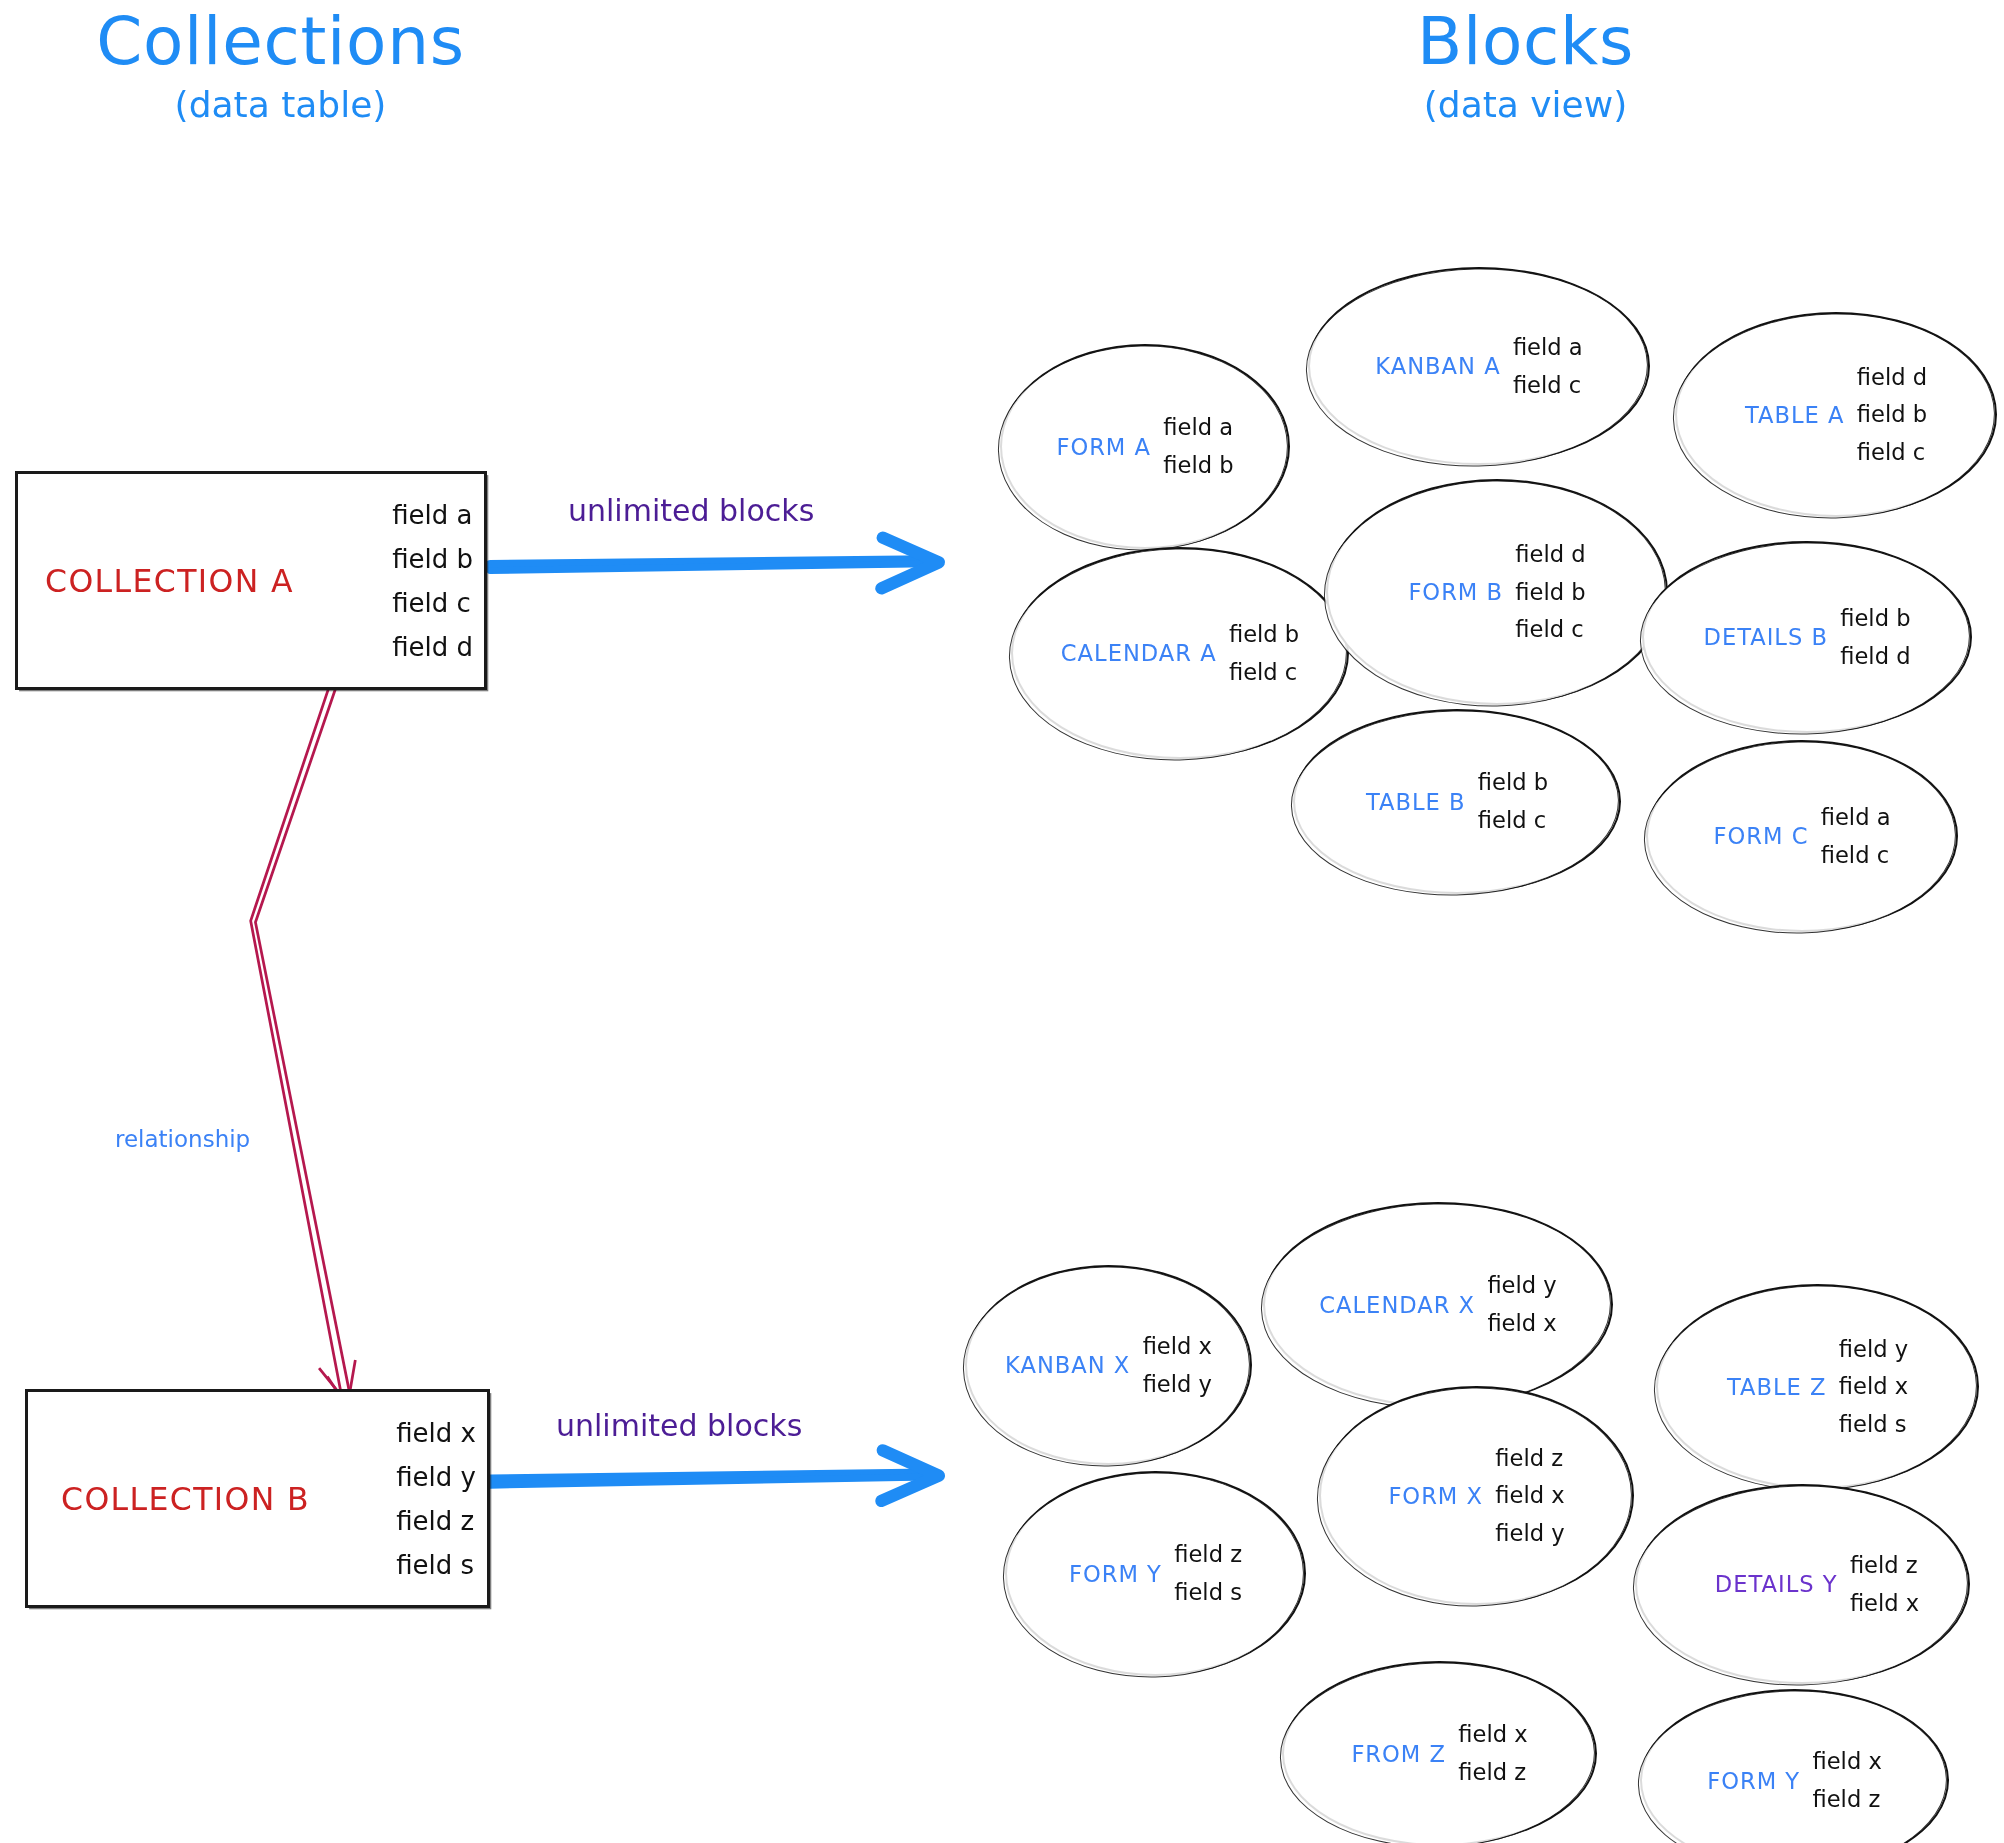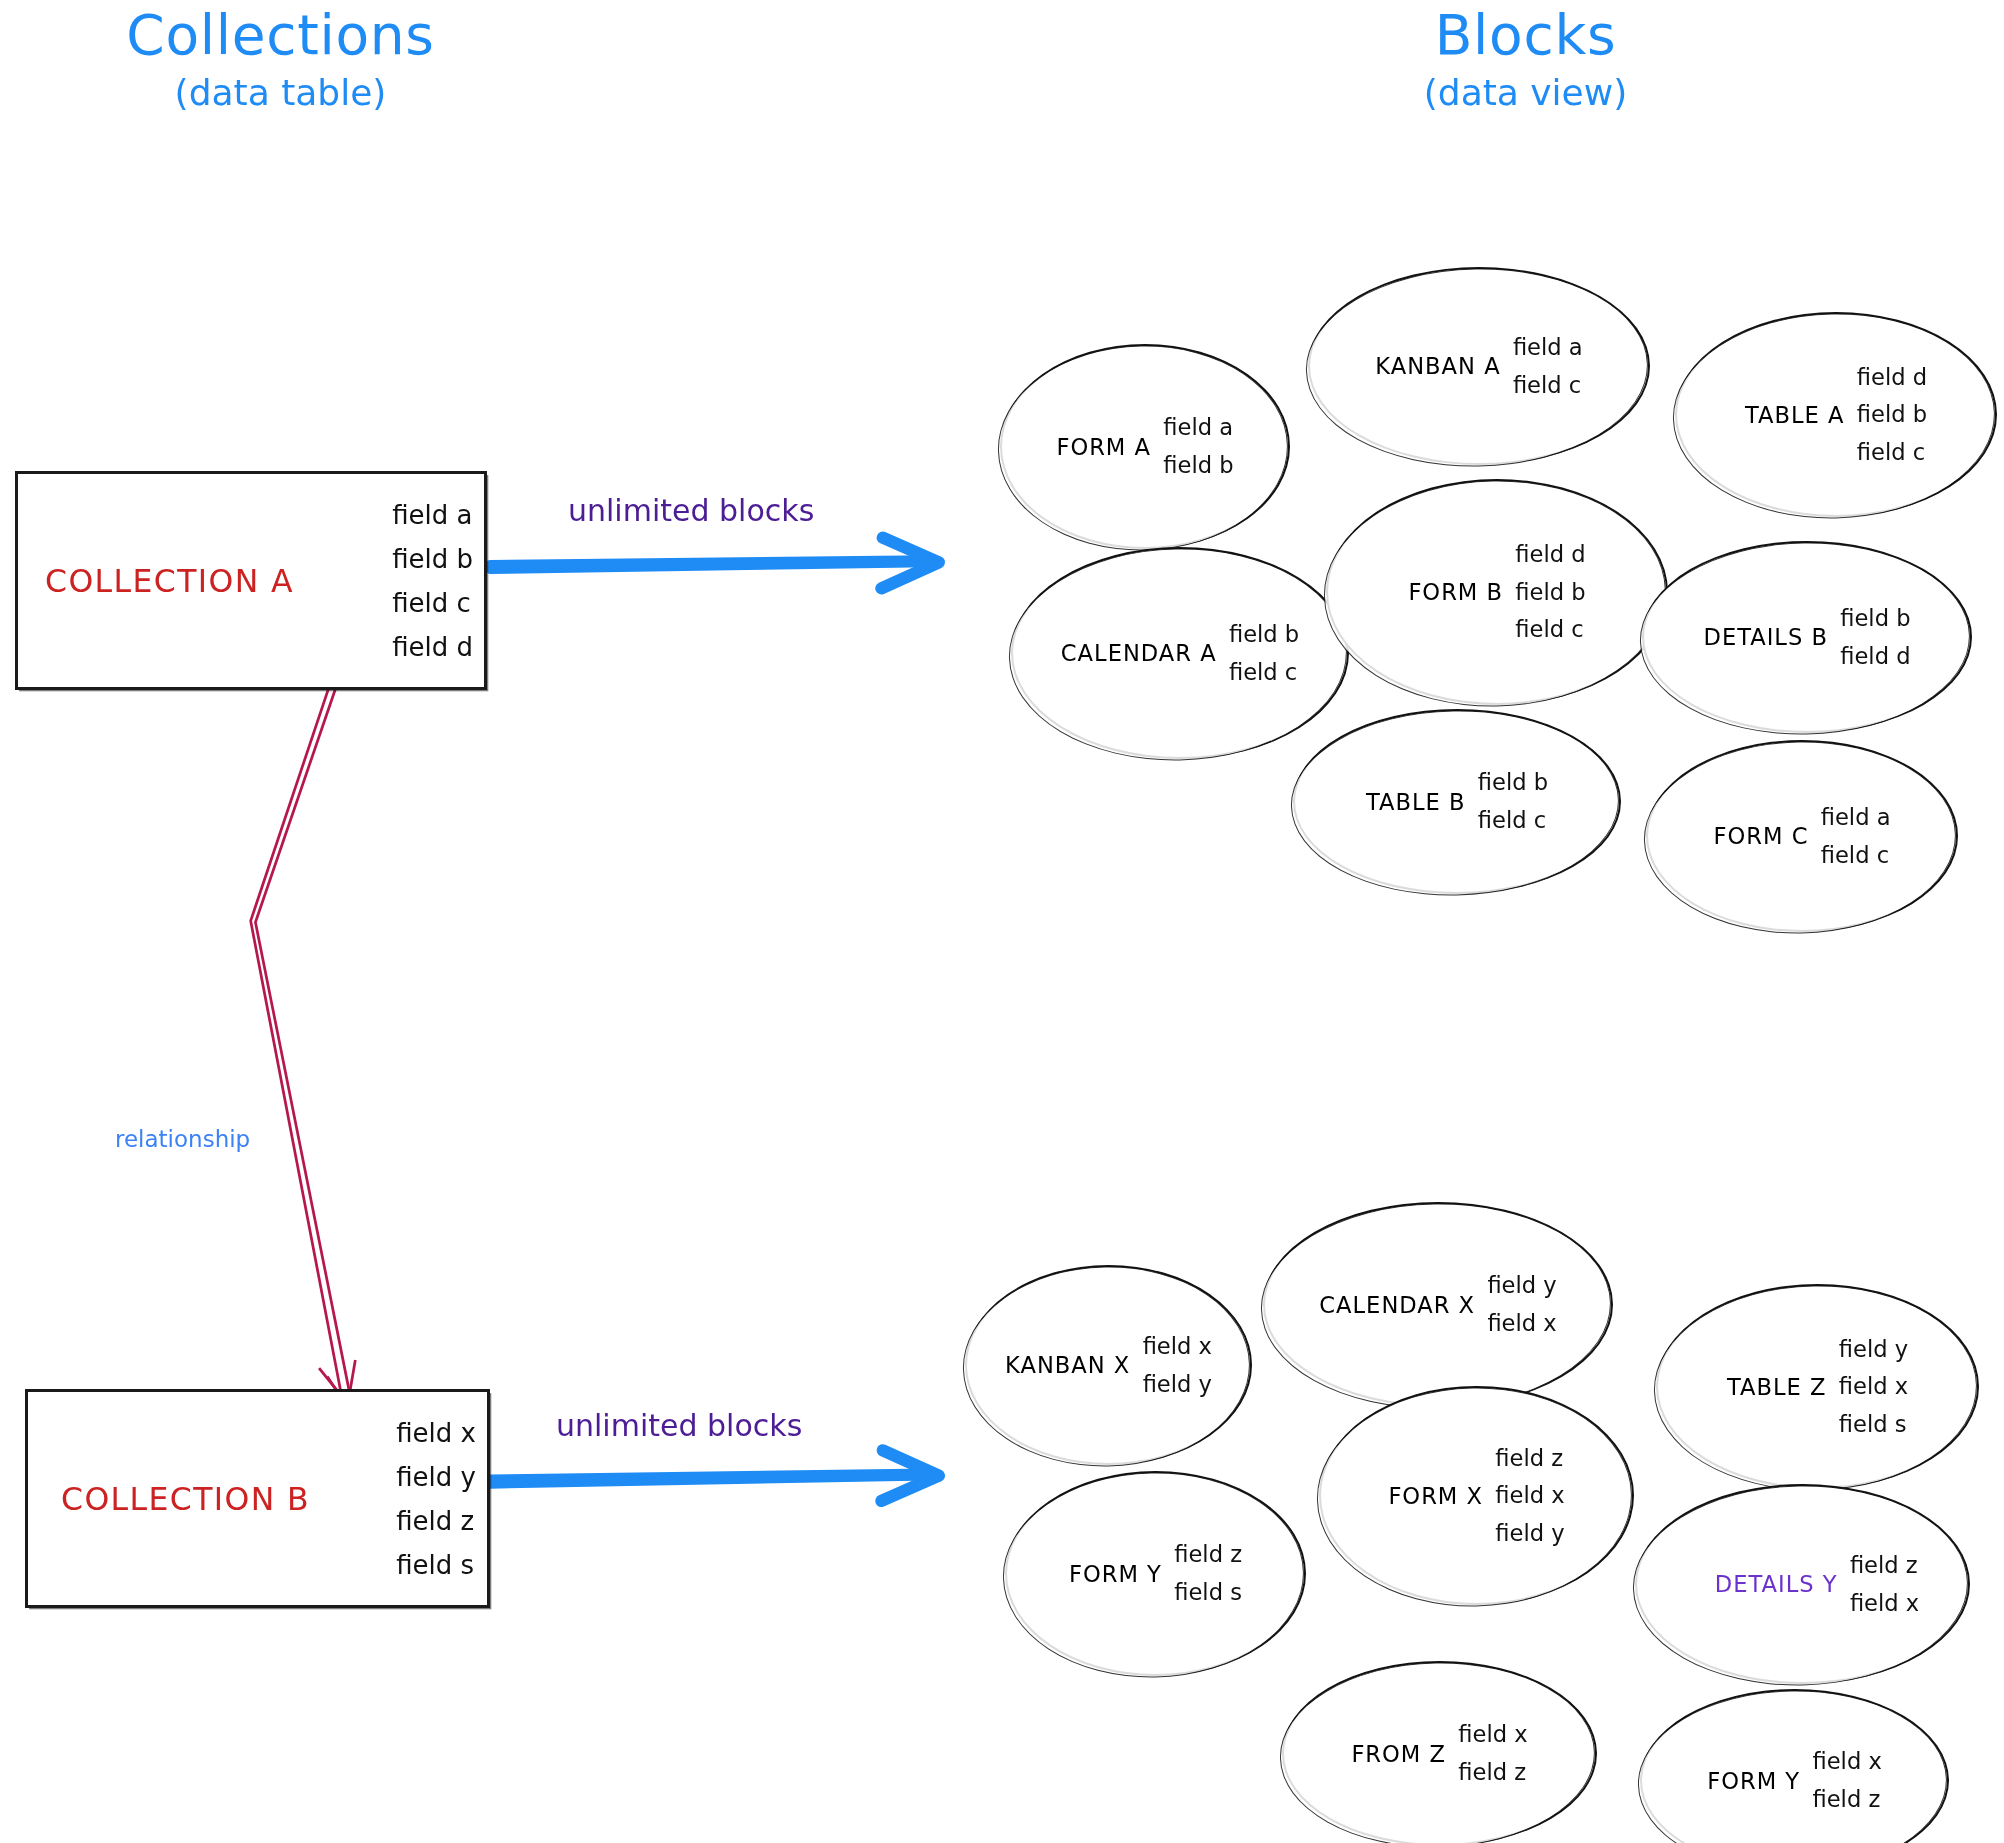--- a/index.html
+++ b/index.html
@@ -23,21 +23,21 @@
   .heading {
     position: absolute;
     text-align: center;
     color: #1f8cf5;
     font-family: "DejaVu Sans", sans-serif;
     line-height: 1.05;
     user-select: none;
   }
   .heading .main {
     display: block;
-    font-size: 55px;
+    font-size: 66px;
     letter-spacing: 0.7px;
   }
   .heading .sub {
     display: block;
     font-size: 36px;
     margin-top: 9.6px;
   }
 
   
   .collection-box {
@@ -105,21 +105,21 @@
   }
   .block .inner {
     position: absolute;
     inset: 0;
     display: flex;
     align-items: center;
     justify-content: center;
     gap: 12.3px;
   }
   .block .block-name {
-    color: #000000;
+    color: #3b82f6;
     font-size: 22.6px;
     letter-spacing: 1px;
     white-space: nowrap;
   }
   .block .block-name.purple {
     color: #6b33cc;
     margin-left: 29px;
   }
   .block .block-fields {
     display: flex;

